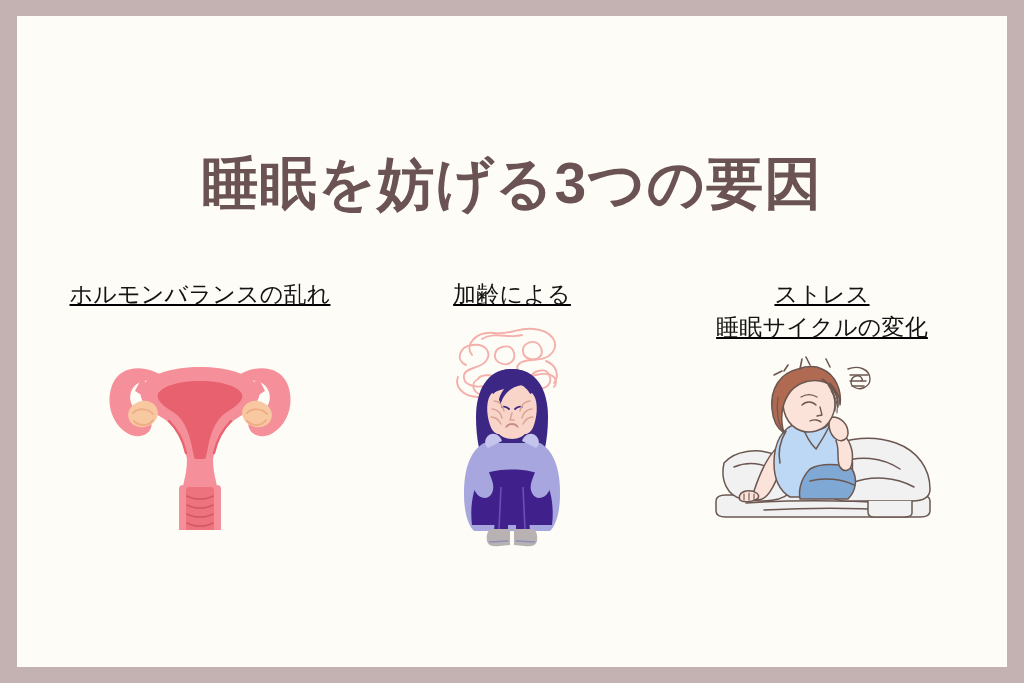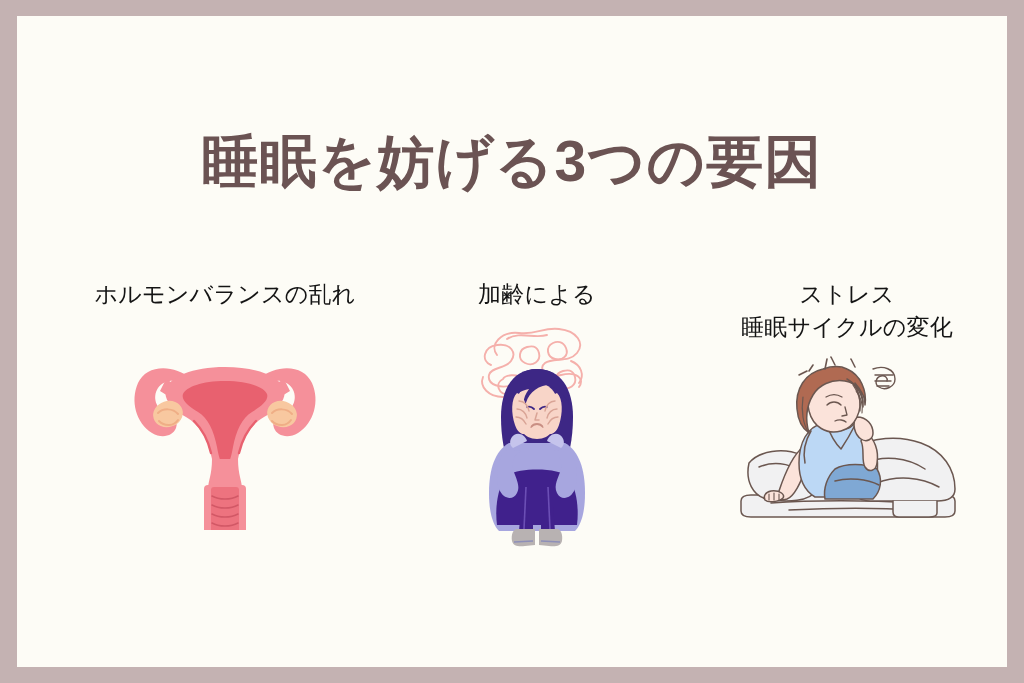--- a/index.html
+++ b/index.html
@@ -27,43 +27,44 @@
     top: 16px;
     width: 990px;
     height: 651px;
     background: #fdfcf6;
   }
 
   
   #page-title {
     position: absolute;
     left: 0;
-    top: 74px;
+    top: 96px;
     width: 990px;
     text-align: center;
     color: #6b5353;
     font-size: 57px;
     line-height: 1.18;
     font-weight: 700;
     letter-spacing: 0.02em;
     white-space: nowrap;
   }
 
   
   #factors {
     position: absolute;
     left: 0;
     top: 262px;
     width: 990px;
     height: 310px;
     display: flex;
     align-items: flex-start;
-    justify-content: flex-end;
+    justify-content: center;
     padding: 0 20px;
     box-sizing: border-box;
+    text-decoration: underline;
   }
   .factor {
     width: 300px;
     display: flex;
     flex-direction: column;
     align-items: center;
   }
   .factor-label {
     color: #141414;
     font-size: 23px;

